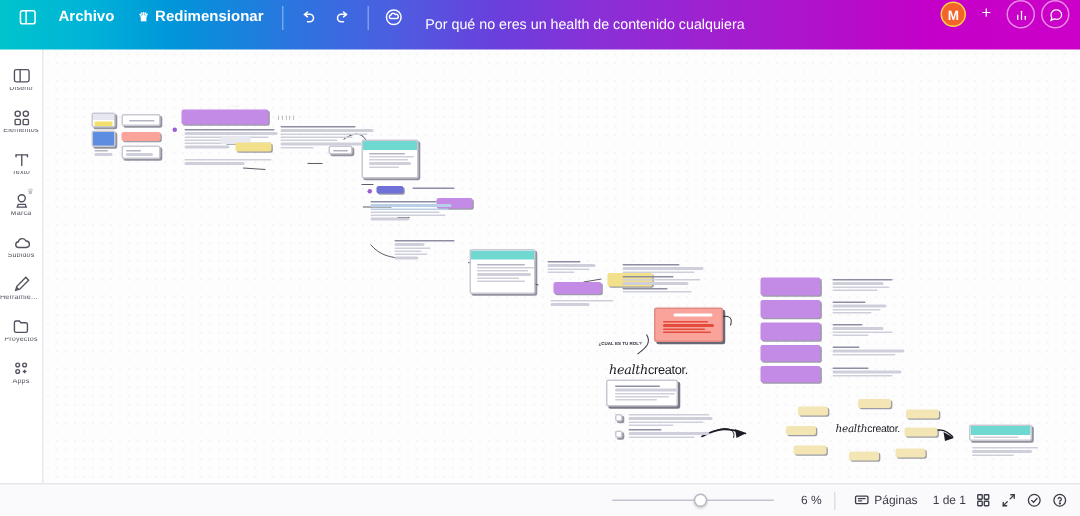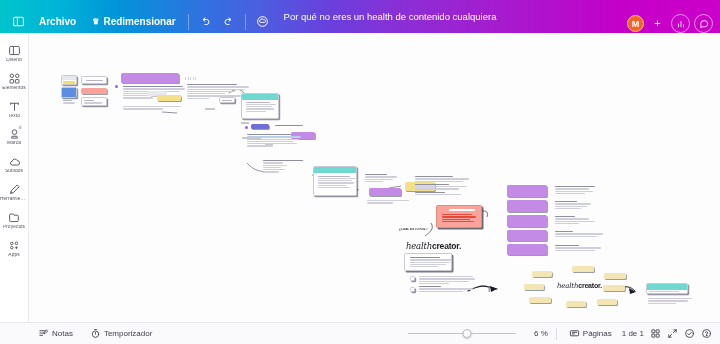--- a/index.html
+++ b/index.html
@@ -11,21 +11,21 @@
   }
   #app { position:relative; width:720px; height:344px; overflow:hidden; }
 
   
   #topbar {
     position:absolute; left:0; top:0; width:720px; height:33px;
     background: linear-gradient(90deg,
        #00c4cc 0%, #00b4d8 8%, #0095d9 16%, #2f72e0 28%,
        #4b5fe0 36%, #6a3fdc 46%, #8b2fd6 56%, #a020d0 66%,
        #b111cc 76%, #c400c8 86%, #cc00c8 100%);
-    display:flex; align-items:flex-end;
+    display:flex; align-items:flex-start;
     color:#fff;
     font-size:10px;
     z-index:20;
   }
   #topbar .tb-left { display:flex; align-items:center; padding-left:6px; gap:0px; }
   #topbar .tb-item {
     display:flex; align-items:center; gap:4px;
     padding:5px 8px; border-radius:4px; cursor:pointer;
     white-space:nowrap; font-weight:600; font-size:10px;
   }
@@ -120,21 +120,21 @@
     position:absolute; font-size:2.4px; color:#6b6b7d;
     line-height:1.25; white-space:nowrap; overflow:hidden;
   }
 
   
   .script {
     position:absolute; font-family:"DejaVu Serif", serif;
     font-style:italic; white-space:nowrap; color:#1b1b22;
     letter-spacing:-0.2px;
   }
-  .script b { font-style:normal; font-weight:700; font-family:"Liberation Sans", sans-serif; }
+  .script b { font-style:normal; font-weight:400; font-family:"Liberation Sans", sans-serif; }
 
   
   #bottombar {
     position:absolute; left:0; right:0; bottom:0; height:22px;
     background:#fafafc; border-top:1px solid #e6e6ec;
     display:flex; align-items:center; font-size:8px; color:#3d3d4a;
     z-index:20;
   }
   #bottombar .bb-left { display:flex; align-items:center; padding-left:34px; gap:9px; }
   .bb-item { display:flex; align-items:center; gap:3px; cursor:pointer;
@@ -569,43 +569,20 @@
 
       <div class="nd card" style="left:190px;top:64px;width:16px;height:6px;">
         <div class="bar d" style="width:10px;margin-top:2px"></div>
       </div>
 
       <div class="lbl" style="left:124px;top:36px;font-size:2.4px;color:#7a7a8c">· · · · ·</div>
     </div>
   </div>
 
   <div id="bottombar">
-    <div class="bb-left">
-      <div class="bb-item">
-        <span>
-          <svg class="bb-ico bb-ico-static" viewBox="0 0 24 24" fill="none" stroke="#3d3d4a" stroke-width="1.9" stroke-linecap="round">
-            <path d="M4 6h12"></path>
-              <path d="M4 11h9"></path>
-              <path d="M4 16h6"></path>
-              <path d="M19 4.5l2 2-5.5 5.5-2.6.6.6-2.6z"></path>
-          </svg>
-        </span>
-        <span>Notas</span>
-      </div>
-      <div class="bb-item">
-        <span>
-          <svg class="bb-ico bb-ico-static" viewBox="0 0 24 24" fill="none" stroke="#3d3d4a" stroke-width="1.9" stroke-linecap="round">
-            <circle cx="12" cy="13.5" r="7"></circle>
-              <path d="M12 13.5V10"></path>
-              <path d="M9.8 3.5h4.4"></path>
-          </svg>
-        </span>
-        <span>Temporizador</span>
-      </div>
-    </div>
 
     <div class="bb-right">
       <div id="zoom-slider">
         <div id="zoom-track"></div>
         <div id="zoom-knob"></div>
       </div>
       <div id="zoom-val">6 %</div>
       <div class="bb-sep"></div>
 
       <div class="bb-item">

